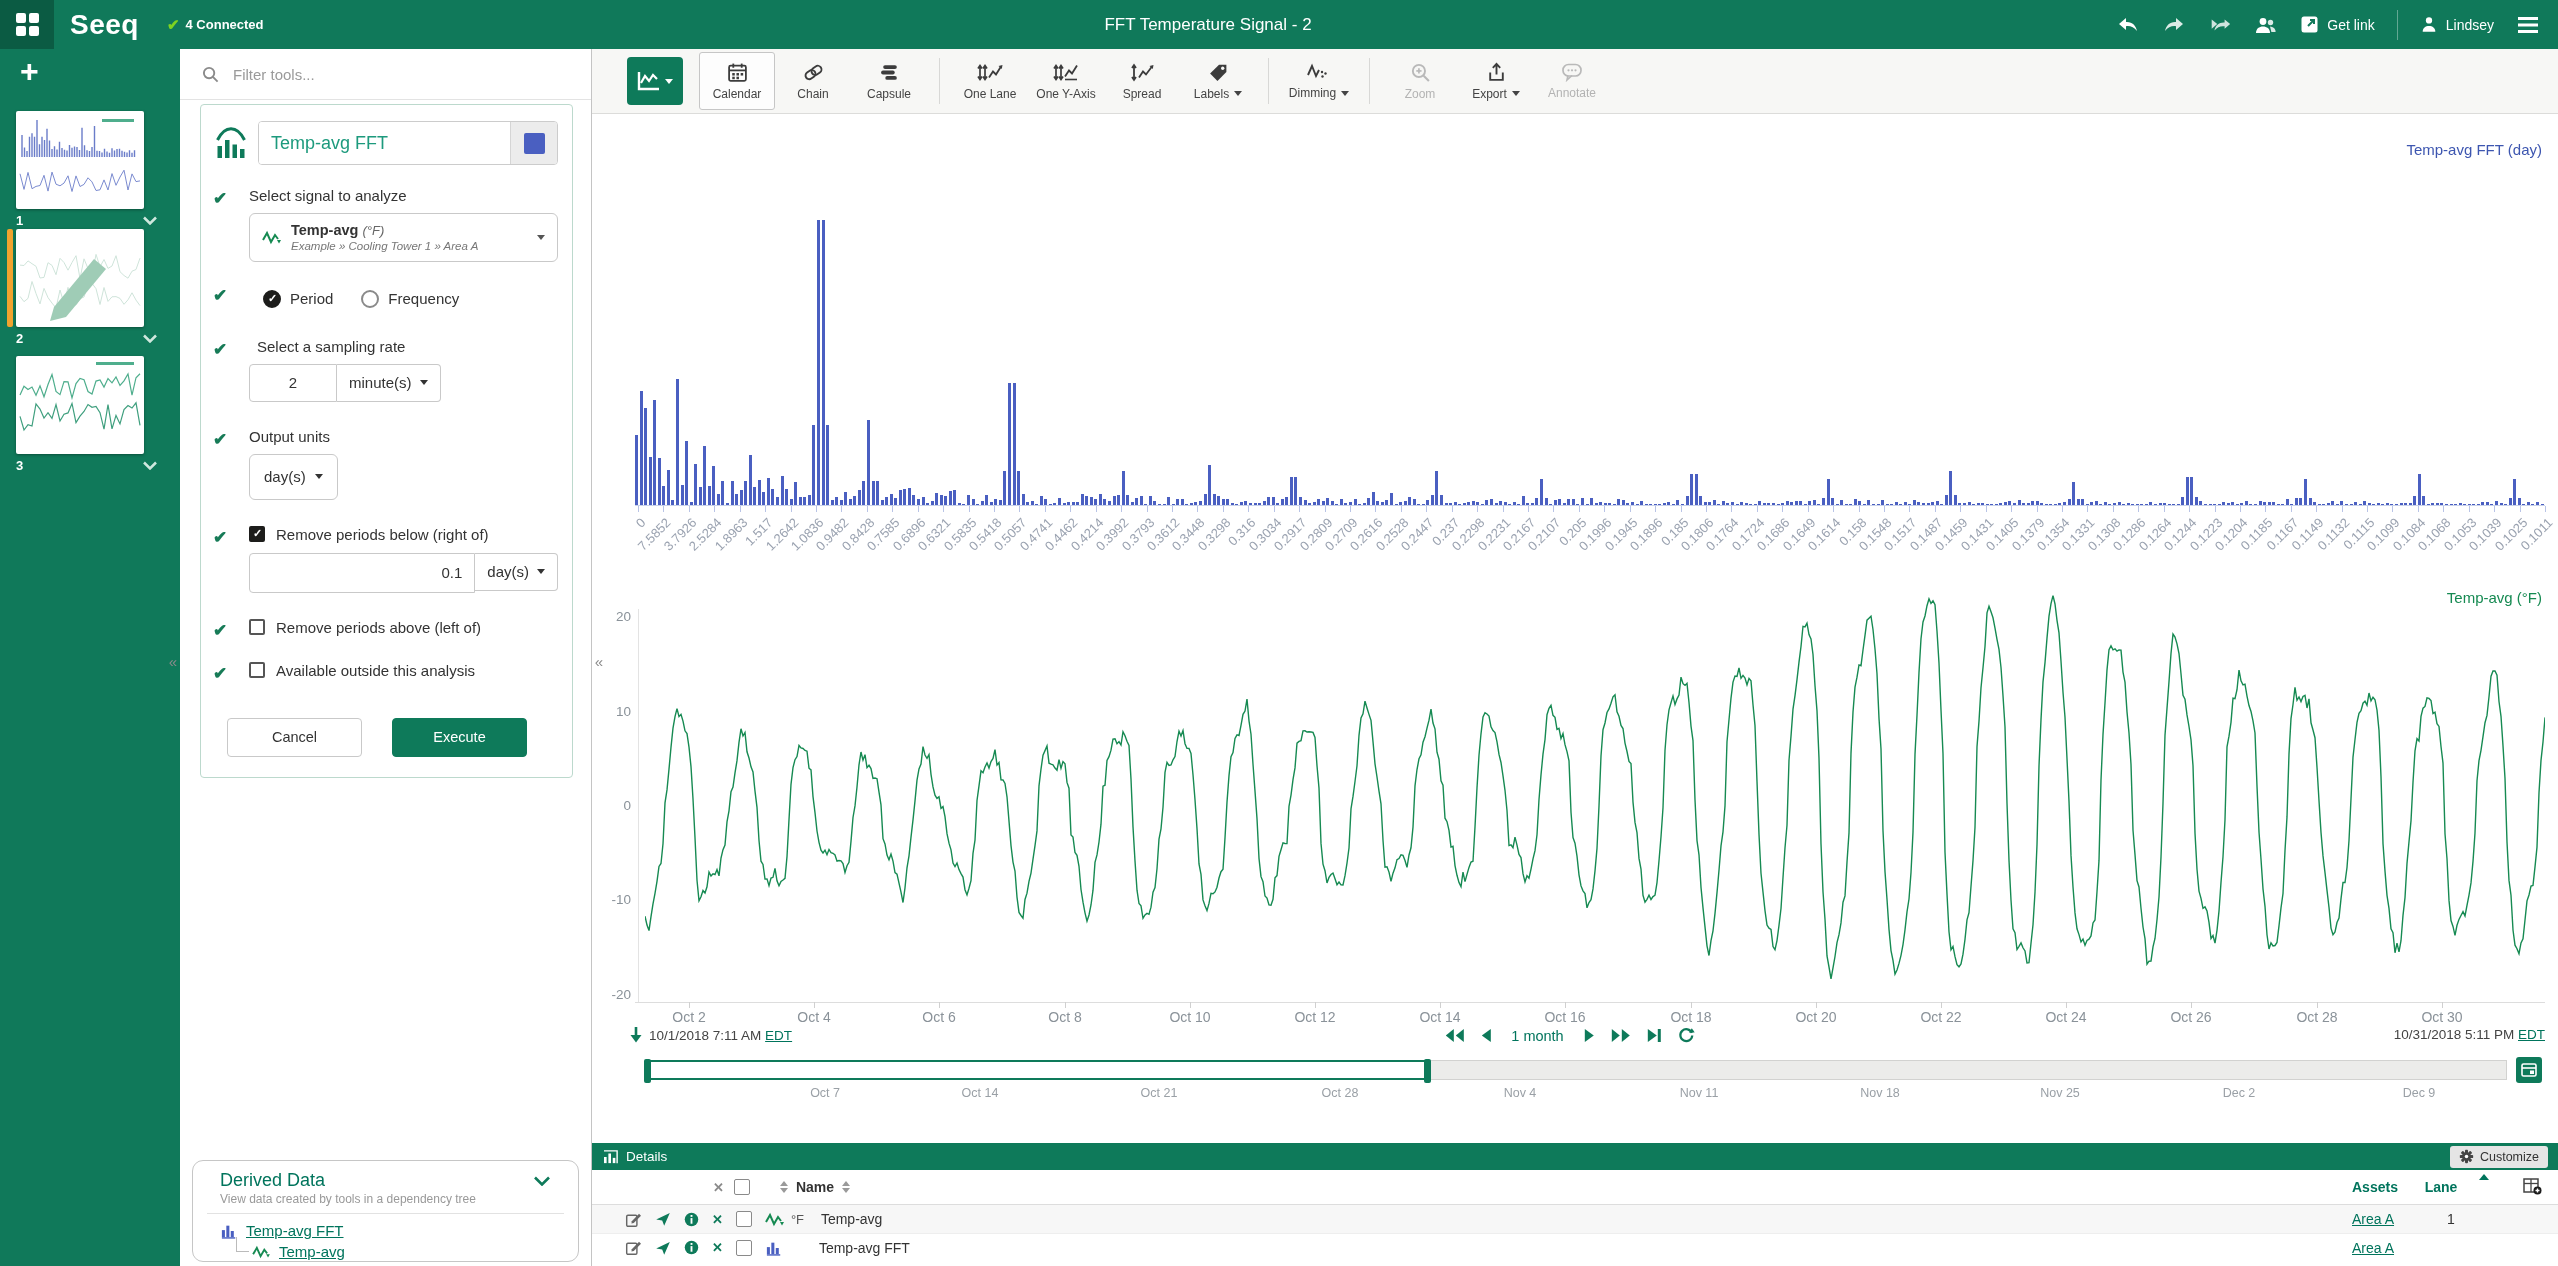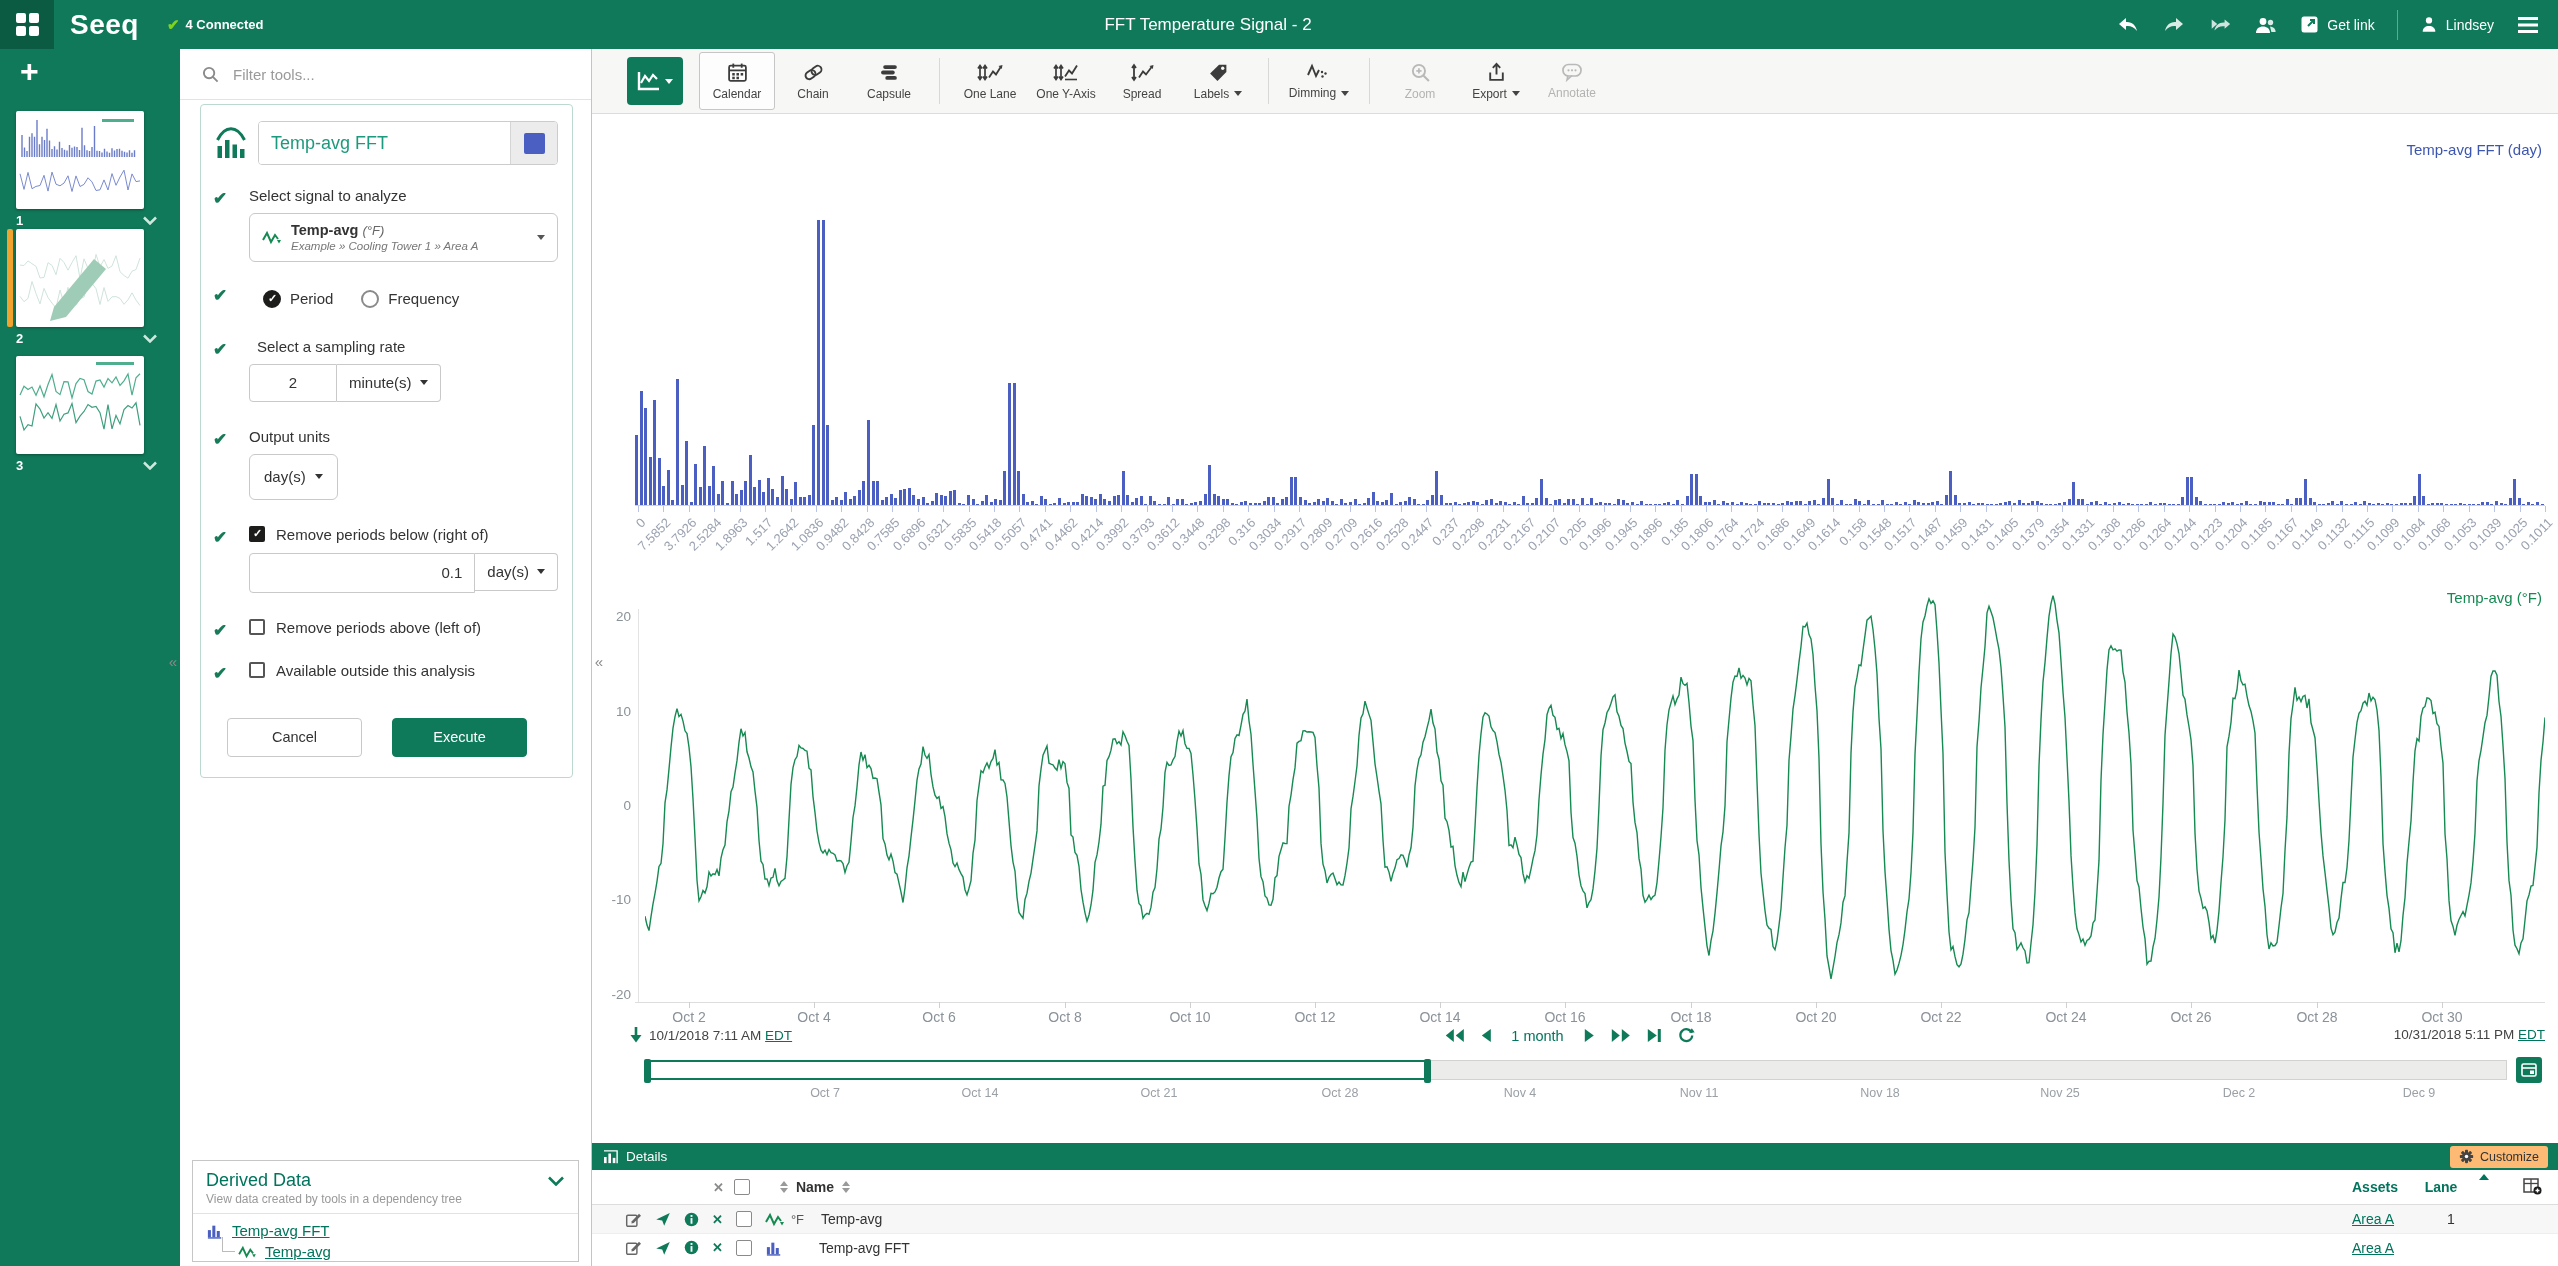--- a/index.html
+++ b/index.html
@@ -64,21 +64,21 @@
   .cb{width:16px;height:16px;border:2px solid #555;border-radius:2px;box-sizing:border-box;flex:none;position:relative;background:#fff;cursor:pointer;}
   .cb.on{background:#1d1d1b;border-color:#1d1d1b;}
   .cb.on::after{content:"✓";color:#fff;font-size:11px;position:absolute;left:2px;top:-1px;font-weight:bold;}
   .cb-row{display:flex;align-items:center;gap:11px;font-size:15px;color:#333;}
   .wide-inp{flex:1;height:40px;border:1px solid #c9c9c9;border-radius:4px 0 0 4px;text-align:right;padding:0 12px;font-size:15px;color:#333;outline:none;font-family:"Liberation Sans",sans-serif;box-sizing:border-box;min-width:0;}
   .btn-row{display:flex;gap:30px;margin:34px 0 0 14px;}
   .btn{height:37px;border-radius:4px;font-size:14.5px;display:flex;align-items:center;justify-content:center;cursor:pointer;font-family:"Liberation Sans",sans-serif;}
   .btn.cancel{width:133px;background:#fff;border:1px solid #c9c9c9;color:#333;}
   .btn.exec{width:133px;background:#0e7a5a;border:1px solid #0e7a5a;color:#fff;}.mb22{margin-bottom:22px;}.mb26{margin-bottom:26px;}.mb10{margin-bottom:10px;}
   
-  .derived{position:absolute;left:12px;right:12px;top:1111px;bottom:4px;border:1px solid #c6c6c6;border-radius:0;padding:9px 13px;box-sizing:border-box;overflow:hidden;}
+  .derived{position:absolute;left:12px;right:12px;top:1111px;bottom:4px;border:1px solid #c6c6c6;border-radius:11px;padding:9px 27px;box-sizing:border-box;overflow:hidden;}
   .dd-title{color:#00745c;font-size:18px;display:flex;align-items:center;}
   .dd-title svg{margin-left:auto;cursor:pointer;}
   .dd-sub{font-size:12px;color:#999;margin:1px 0 7px;}
   .dd-divider{border-top:1px solid #e2e2e2;margin:0 -13px 8px;}
   .dd-item{display:flex;align-items:center;gap:8px;font-size:15px;margin-bottom:4px;}
   .dd-item a{color:#00745c;cursor:pointer;}
   .dd-child{margin-left:14px;position:relative;padding-left:18px;}
   .dd-child::before{content:"";position:absolute;left:2px;top:-6px;width:12px;height:14px;border-left:1px solid #bbb;border-bottom:1px solid #bbb;}
   
   .collapse-h{position:absolute;top:648px;width:14px;height:26px;color:#8a8a8a;font-size:15px;display:flex;align-items:center;justify-content:center;cursor:pointer;z-index:25;}
@@ -119,21 +119,21 @@
   .slider-sel{position:absolute;top:-1px;bottom:-1px;background:#fff;border:2px solid #0e7a5a;box-sizing:border-box;}
   .slider-hdl{position:absolute;top:-3px;width:7px;height:24px;background:#0e7a5a;border-radius:2px;cursor:ew-resize;}
   .slider-endbtn{position:absolute;left:1925px;top:1008px;width:26px;height:26px;background:#0e7a5a;border-radius:3px;display:flex;align-items:center;justify-content:center;cursor:pointer;}
   .s-lab{position:absolute;top:1037px;width:80px;margin-left:-40px;text-align:center;font-size:12.5px;color:#9aa0a6;}
   .rangerow{position:absolute;left:0;top:1063px;width:100%;height:22px;font-size:13.5px;color:#00745c;}
   .rr-start{position:absolute;left:39px;display:flex;align-items:center;gap:8px;color:#00745c;}
   .rr-dur{position:absolute;left:50%;transform:translateX(-50%);color:#00745c;}
   .rr-end{position:absolute;right:13px;color:#00745c;}
   
   .det-head{position:absolute;left:0;top:1094px;width:100%;height:27px;background:#0e7a5a;color:#fff;display:flex;align-items:center;padding-left:12px;box-sizing:border-box;font-size:13.5px;}
-  .customize{margin-left:auto;margin-right:10px;height:22px;background:#fdba74;border-radius:3px;color:#333;font-size:12.5px;display:flex;align-items:center;gap:6px;padding:0 9px;cursor:pointer;}
+  .customize{margin-left:auto;margin-right:10px;height:22px;background:#e5e5e5;border-radius:3px;color:#333;font-size:12.5px;display:flex;align-items:center;gap:6px;padding:0 9px;cursor:pointer;}
   .det-cols{position:absolute;left:0;top:1121px;width:100%;height:35px;border-bottom:1px solid #ddd;box-sizing:border-box;}
   .d-row{position:absolute;left:0;width:100%;height:28px;display:flex;align-items:center;padding-left:34px;box-sizing:border-box;font-size:14px;color:#333;}
   .d-row.alt{background:#f7f7f7;}
   .d-row.r2{border-top:1px solid #eee;}
   .ri{margin-right:13px;display:flex;align-items:center;cursor:pointer;flex:none;}
   .x-ic{color:#0e7a5a;font-weight:bold;font-size:13px;cursor:pointer;}
   .cb-sm{width:14px;height:14px;border:1px solid #8a8a8a;border-radius:2px;background:#fff;cursor:pointer;flex:none;}
   .unit-cell{width:30px;color:#555;font-size:13px;flex:none;}
   .sort-ic{display:inline-flex;flex-direction:column;gap:2px;margin:0 8px;cursor:pointer;}
   .sort-ic i{width:0;height:0;border-left:4px solid transparent;border-right:4px solid transparent;display:block;}

